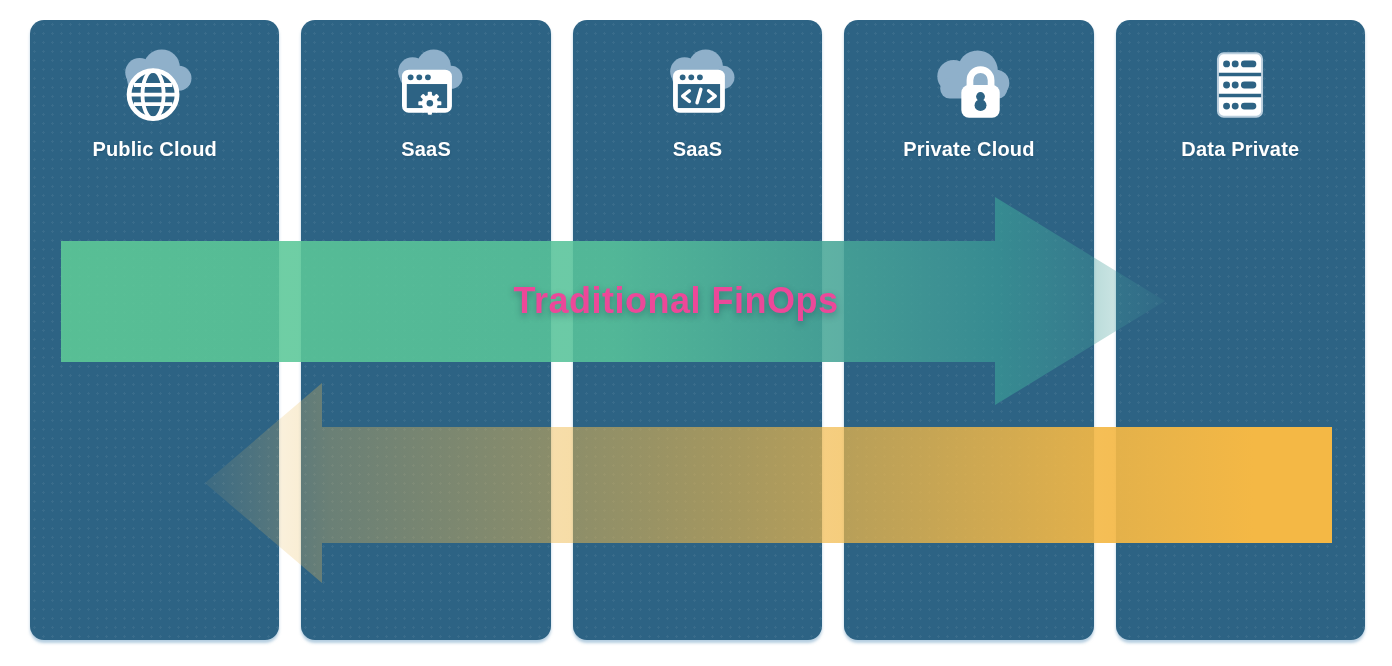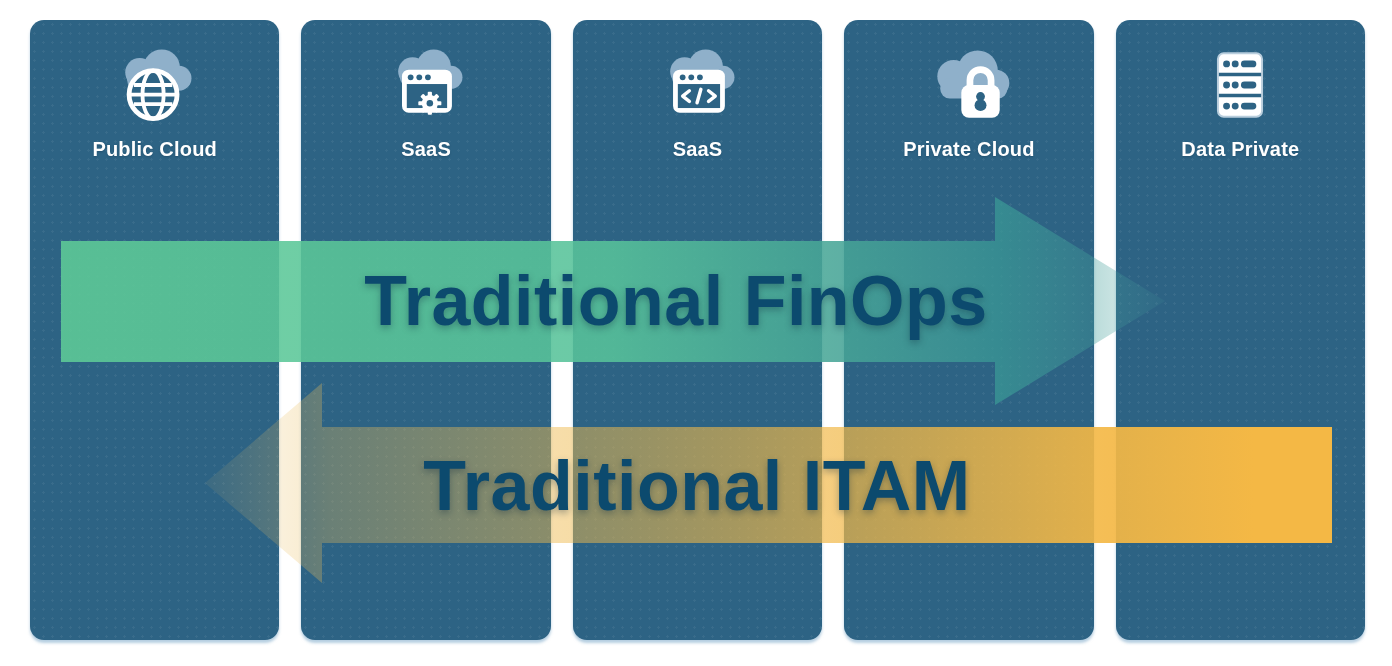--- a/index.html
+++ b/index.html
@@ -39,22 +39,22 @@
   }
   
   .arrow-layer {
     position:absolute; inset:0;
     width:1392px; height:666px;
     pointer-events:none;
   }
   .arrow-label {
     position:absolute;
     transform:translate(-50%,-50%);
-    color:#0c4a6e;
-    font-size:70px;
+    color:#ec4899;
+    font-size:36px;
     font-weight:700;
     letter-spacing:0.5px;
     white-space:nowrap;
     text-shadow:0 3px 7px rgba(15,40,60,0.35);
   }
   #finops-label { left:676px; top:301px; }
   #itam-label  { left:697px; top:486px; }
 </style>
 </head>
 <body>
@@ -197,15 +197,14 @@
         <stop offset="0.78" stop-color="#f4b845" stop-opacity="0.9"></stop>
         <stop offset="0.93" stop-color="#f4b845" stop-opacity="1"></stop>
         <stop offset="1" stop-color="#f4b845" stop-opacity="1"></stop>
       </linearGradient>
     </defs>
     <polygon fill="url(#finops-grad)" points="61,241 995,241 995,197 1165,301 995,405 995,362 61,362"></polygon>
     <polygon fill="url(#itam-grad)" points="205,483 322,383 322,427 1332,427 1332,543 322,543 322,583"></polygon>
   </svg>
 
   <div class="arrow-label" id="finops-label">Traditional FinOps</div>
-  <div class="arrow-label" id="itam-label">Traditional ITAM</div>
 
 </div>
 
 </body></html>

